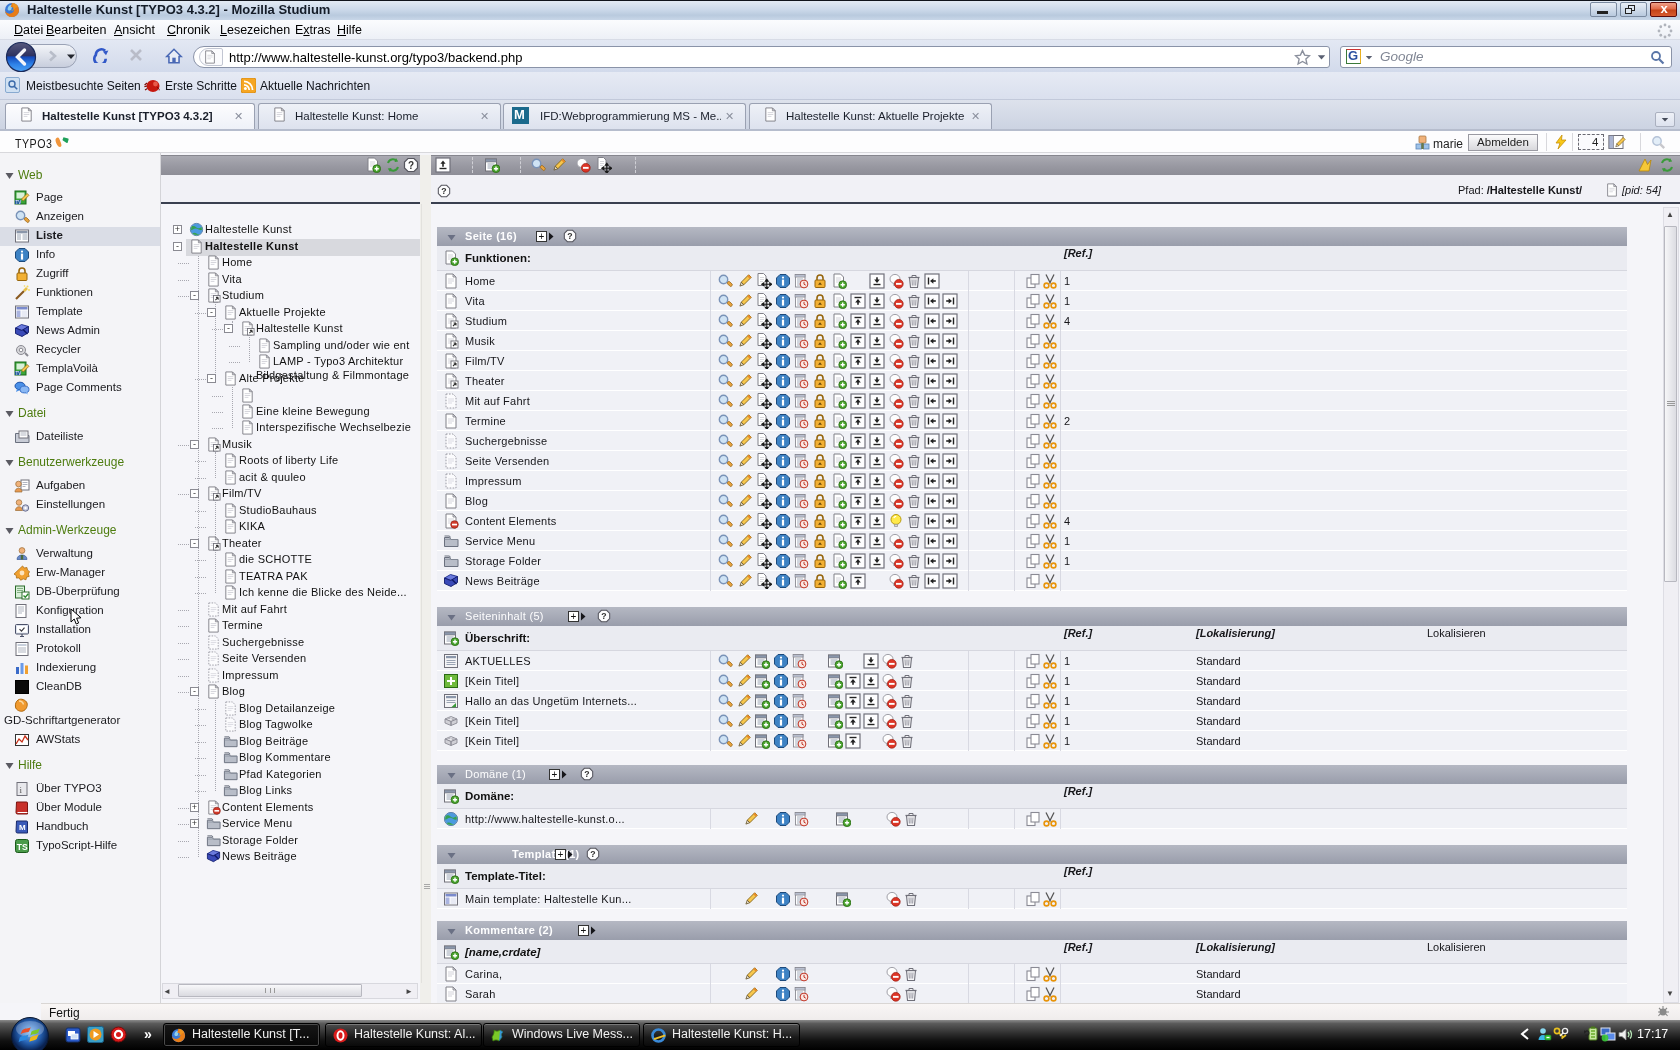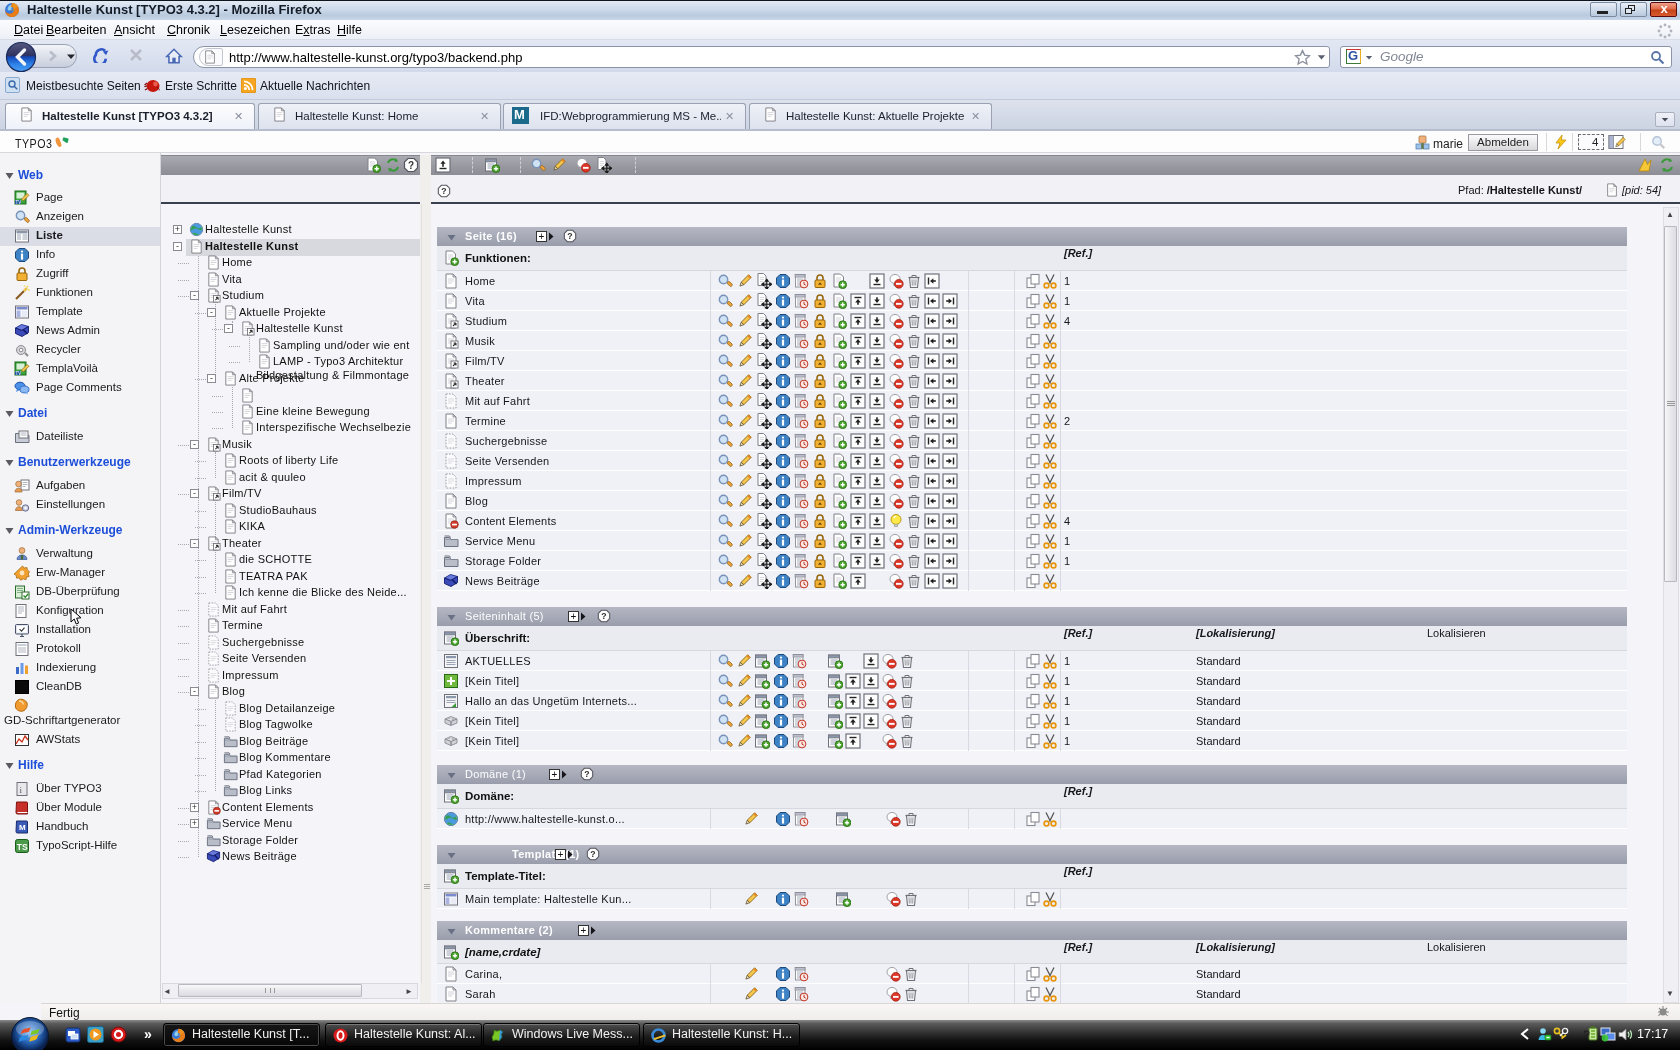--- a/index.html
+++ b/index.html
@@ -17,21 +17,21 @@
 .bookitem{position:absolute;top:79px;font-size:12px;color:#10131a;}
 #tabbar{left:0;top:100px;width:1680px;height:29px;background:linear-gradient(#dde2ec,#ccd3e2);}
 .tab{position:absolute;top:103px;height:26px;border:1px solid #9aa1b2;border-bottom:none;border-radius:3px 3px 0 0;background:linear-gradient(#eef1f7,#dde2ee);}
 .tab.active{background:linear-gradient(#fdfdfe,#eef1f8);box-shadow:0 1px 0 #fff inset;}
 .tabtxt{position:absolute;top:110px;font-size:11.5px;color:#1a1f2a;white-space:nowrap;overflow:hidden;}
 .tabx{position:absolute;top:110px;font-size:11px;color:#8a8f9c;font-weight:400;}
 #tabline{left:0;top:129px;width:1680px;height:2px;background:#b6bdcd;}
 
 #t3top{left:0;top:131px;width:1680px;height:22px;background:#fdfdfe;border-bottom:1px solid #d8d8dc;}
 #modmenu{left:0;top:153px;width:161px;height:850px;background:#f4f4f7;border-right:1px solid #d4d4d8;}
-.mmhead{position:absolute;left:5px;font-size:12px;font-weight:700;color:#1d4ed8;}
+.mmhead{position:absolute;left:5px;font-size:12px;font-weight:400;color:#4d7c0f;}
 .mmitem{position:absolute;left:36px;font-size:11.5px;color:#1a1a1e;white-space:nowrap;}
 .mmsel{position:absolute;left:0;width:160px;height:19px;background:#dadde6;}
 .docbar{top:155px;height:20px;background:linear-gradient(#aaaab2 0%,#9898a1 55%,#8d8d96 100%);border-top:1px solid #86868e;}
 .docrow2{top:175px;height:27px;background:#f1f1f6;}
 .darkline{top:202px;height:2px;background:#3a4050;}
 #treepanel{left:161px;top:204px;width:259px;height:779px;background:#f5f5f9;overflow:hidden;}
 #treegap{left:420px;top:155px;width:11px;height:848px;background:#f0efeb;}
 .trow{position:absolute;height:17px;font-size:11px;letter-spacing:.25px;color:#111;white-space:nowrap;}
 .texp{position:absolute;width:9px;height:9px;background:#fff;border:1px solid #8a8a92;font-size:9px;line-height:7px;text-align:center;color:#333;}
 .tsel{position:absolute;background:#d8d9de;}
@@ -269,21 +269,21 @@
       </symbol>
 </defs>
   </svg>
 <div id="titlebar" class="abs"></div>
 <svg class="abs" width="16" height="16" style="left:4px;top:2px" viewBox="0 0 16 16">
     <circle cx="8" cy="8" r="7" fill="#3a7ad8"></circle>
     <path d="M5.5 3.5c1.8-1 4-.8 5.5.5-1.4 1.2-3.6.4-3.4 2.6.2 1.8-2 2.2-3.4 1.6C3 7.4 4 4.4 5.5 3.5z" fill="#8fd0f0"></path>
     <path d="M8 .9a7.1 7.1 0 017 7.3c-.1 3.8-3.3 6.9-7.2 6.9A7.1 7.1 0 01.9 8.6c.9 1.8 2.4 3 4.6 3.1 2.4.1 4.4-1.5 4.5-3.6.1-1.9-1.4-3.3-3.2-3C7.4 3 7.6 1.4 8 .9z" fill="#e87d18"></path>
     <path d="M8 .9a7.1 7.1 0 016.2 3.7c-1.3 1.6-3.3.5-3.1 2.4-1.9.3-1.3 2-3.3 1.9-1.1-.1.4-.9 1-1.6C9.9 6 9 3.4 8 .9z" fill="#f5a623" opacity=".55"></path>
   </svg>
-<div id="titletext" class="abs">Haltestelle Kunst [TYPO3 4.3.2] - Mozilla Firefox</div>
+<div id="titletext" class="abs">Haltestelle Kunst [TYPO3 4.3.2] - Mozilla Studium</div>
 <div class="winbtn abs" style="left:1590px;width:27px;background:linear-gradient(#e8eef6,#b8c9de);border:1px solid #7a8aa0;"></div>
 <div class="abs" style="left:1597px;top:11px;width:11px;height:3px;background:#222;"></div>
 <div class="winbtn abs" style="left:1620px;width:27px;background:linear-gradient(#e8eef6,#b8c9de);border:1px solid #7a8aa0;"></div>
 <div class="abs" style="left:1628px;top:5px;width:7px;height:6px;border:1.5px solid #222;background:#dde6f0"></div>
 <div class="abs" style="left:1625px;top:8px;width:7px;height:6px;border:1.5px solid #222;background:#dde6f0"></div>
 <div class="winbtn abs" style="left:1650px;width:27px;background:linear-gradient(#f0a088 0%,#e06a4a 45%,#c44318 55%,#d85c30 100%);border:1px solid #5a0a0a;"></div>
 <div class="abs" style="left:1656px;top:1px;width:16px;height:14px;color:#fff;font-weight:700;font-size:13px;text-align:center;">x</div>
 <div id="menubar" class="abs"></div>
 <div class="menuitem" style="left:14px"><u>D</u>atei</div>
 <div class="menuitem" style="left:46px"><u>B</u>earbeiten</div>

